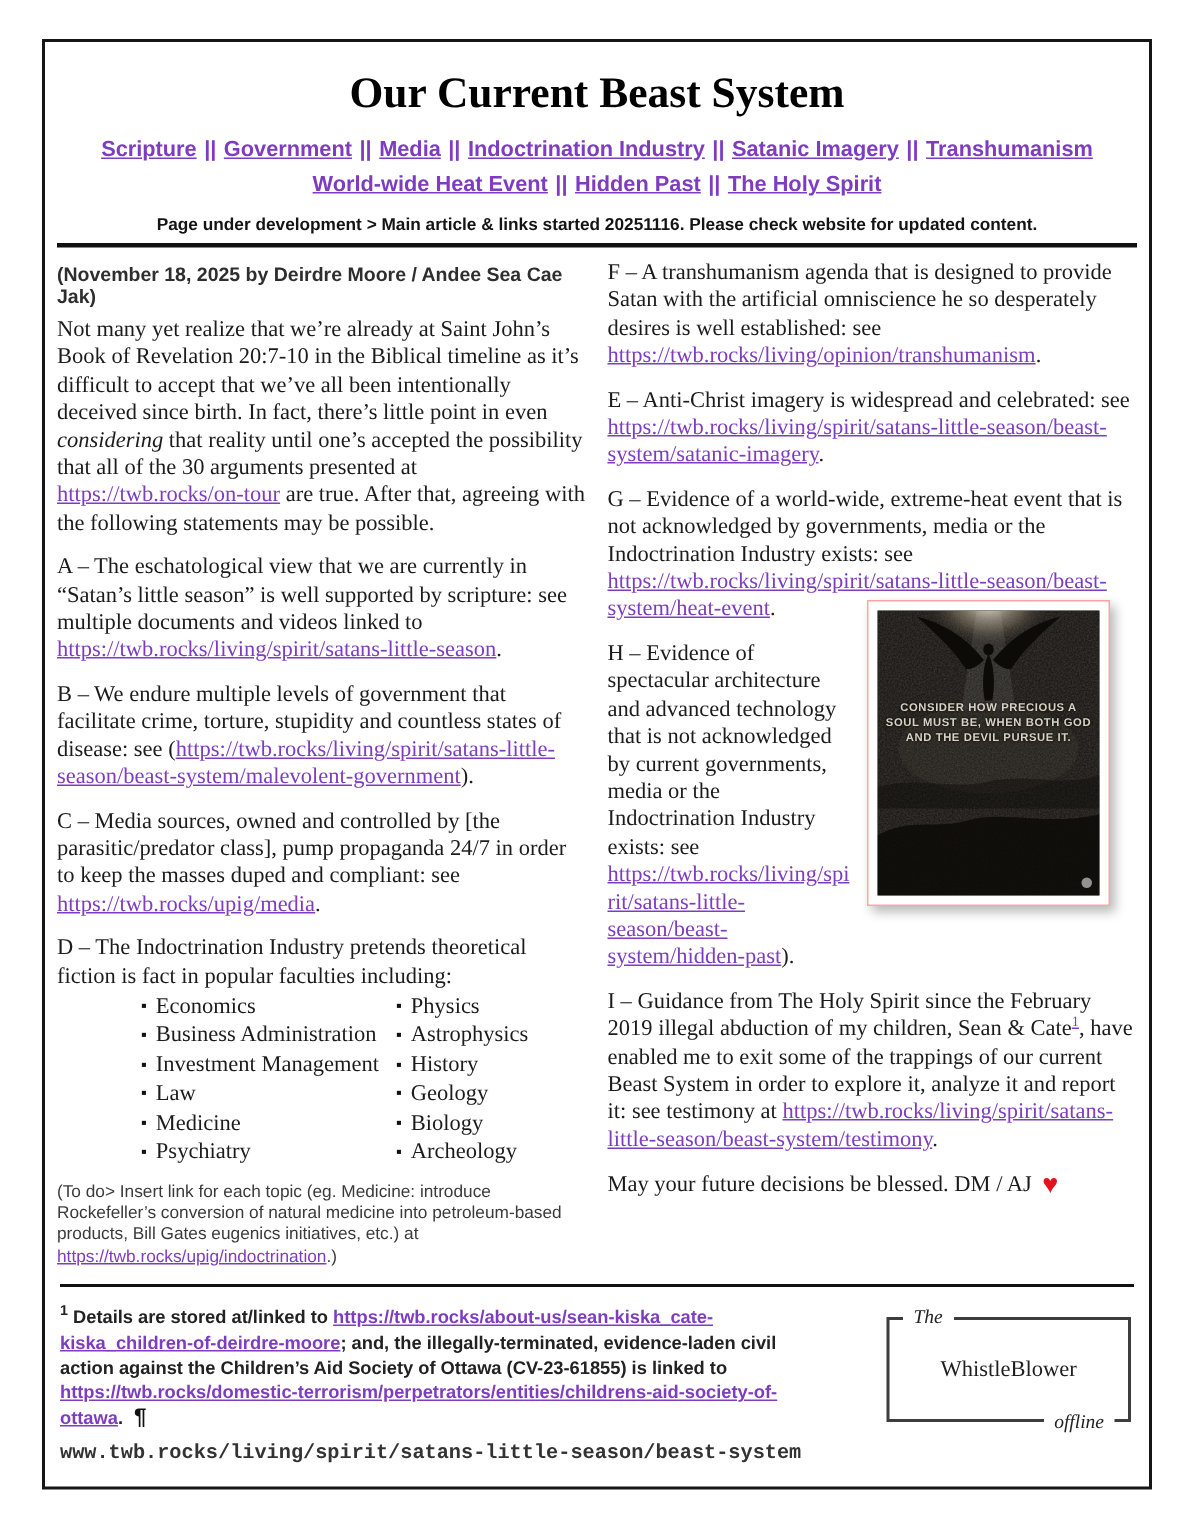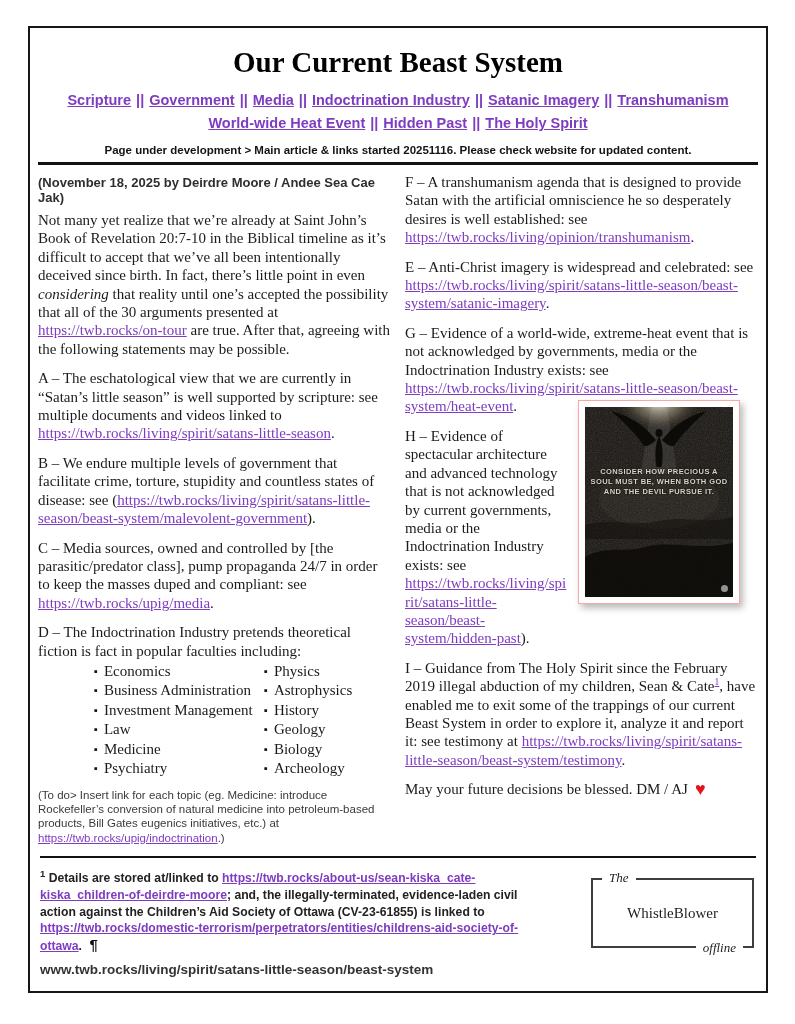--- a/index.html
+++ b/index.html
@@ -95,21 +95,21 @@
   .logo-name{
     position:absolute;top:50%;left:0;right:0;transform:translateY(-46%);
     text-align:center;font-family:"Liberation Serif",serif;font-size:15px;color:#1e1e1e;
   }
   .logo-offline{
     position:absolute;bottom:-10px;right:9px;background:#fff;padding:0 7px;
     font-style:italic;font-size:13px;color:#222;font-family:"Liberation Serif",serif;
   }
   .footer-url{
     position:absolute;left:10px;bottom:14px;
-    font-family:Liberation Sans, sans-serif;font-size:13.5px;font-weight:600;color:#333;
+    font-family:Liberation Mono, monospace;font-size:13.5px;font-weight:600;color:#333;
   }
 </style>
 </head>
 <body>
 
 <div class="page">
 
   <div class="title">Our Current Beast System</div>
 
   <div class="nav">

